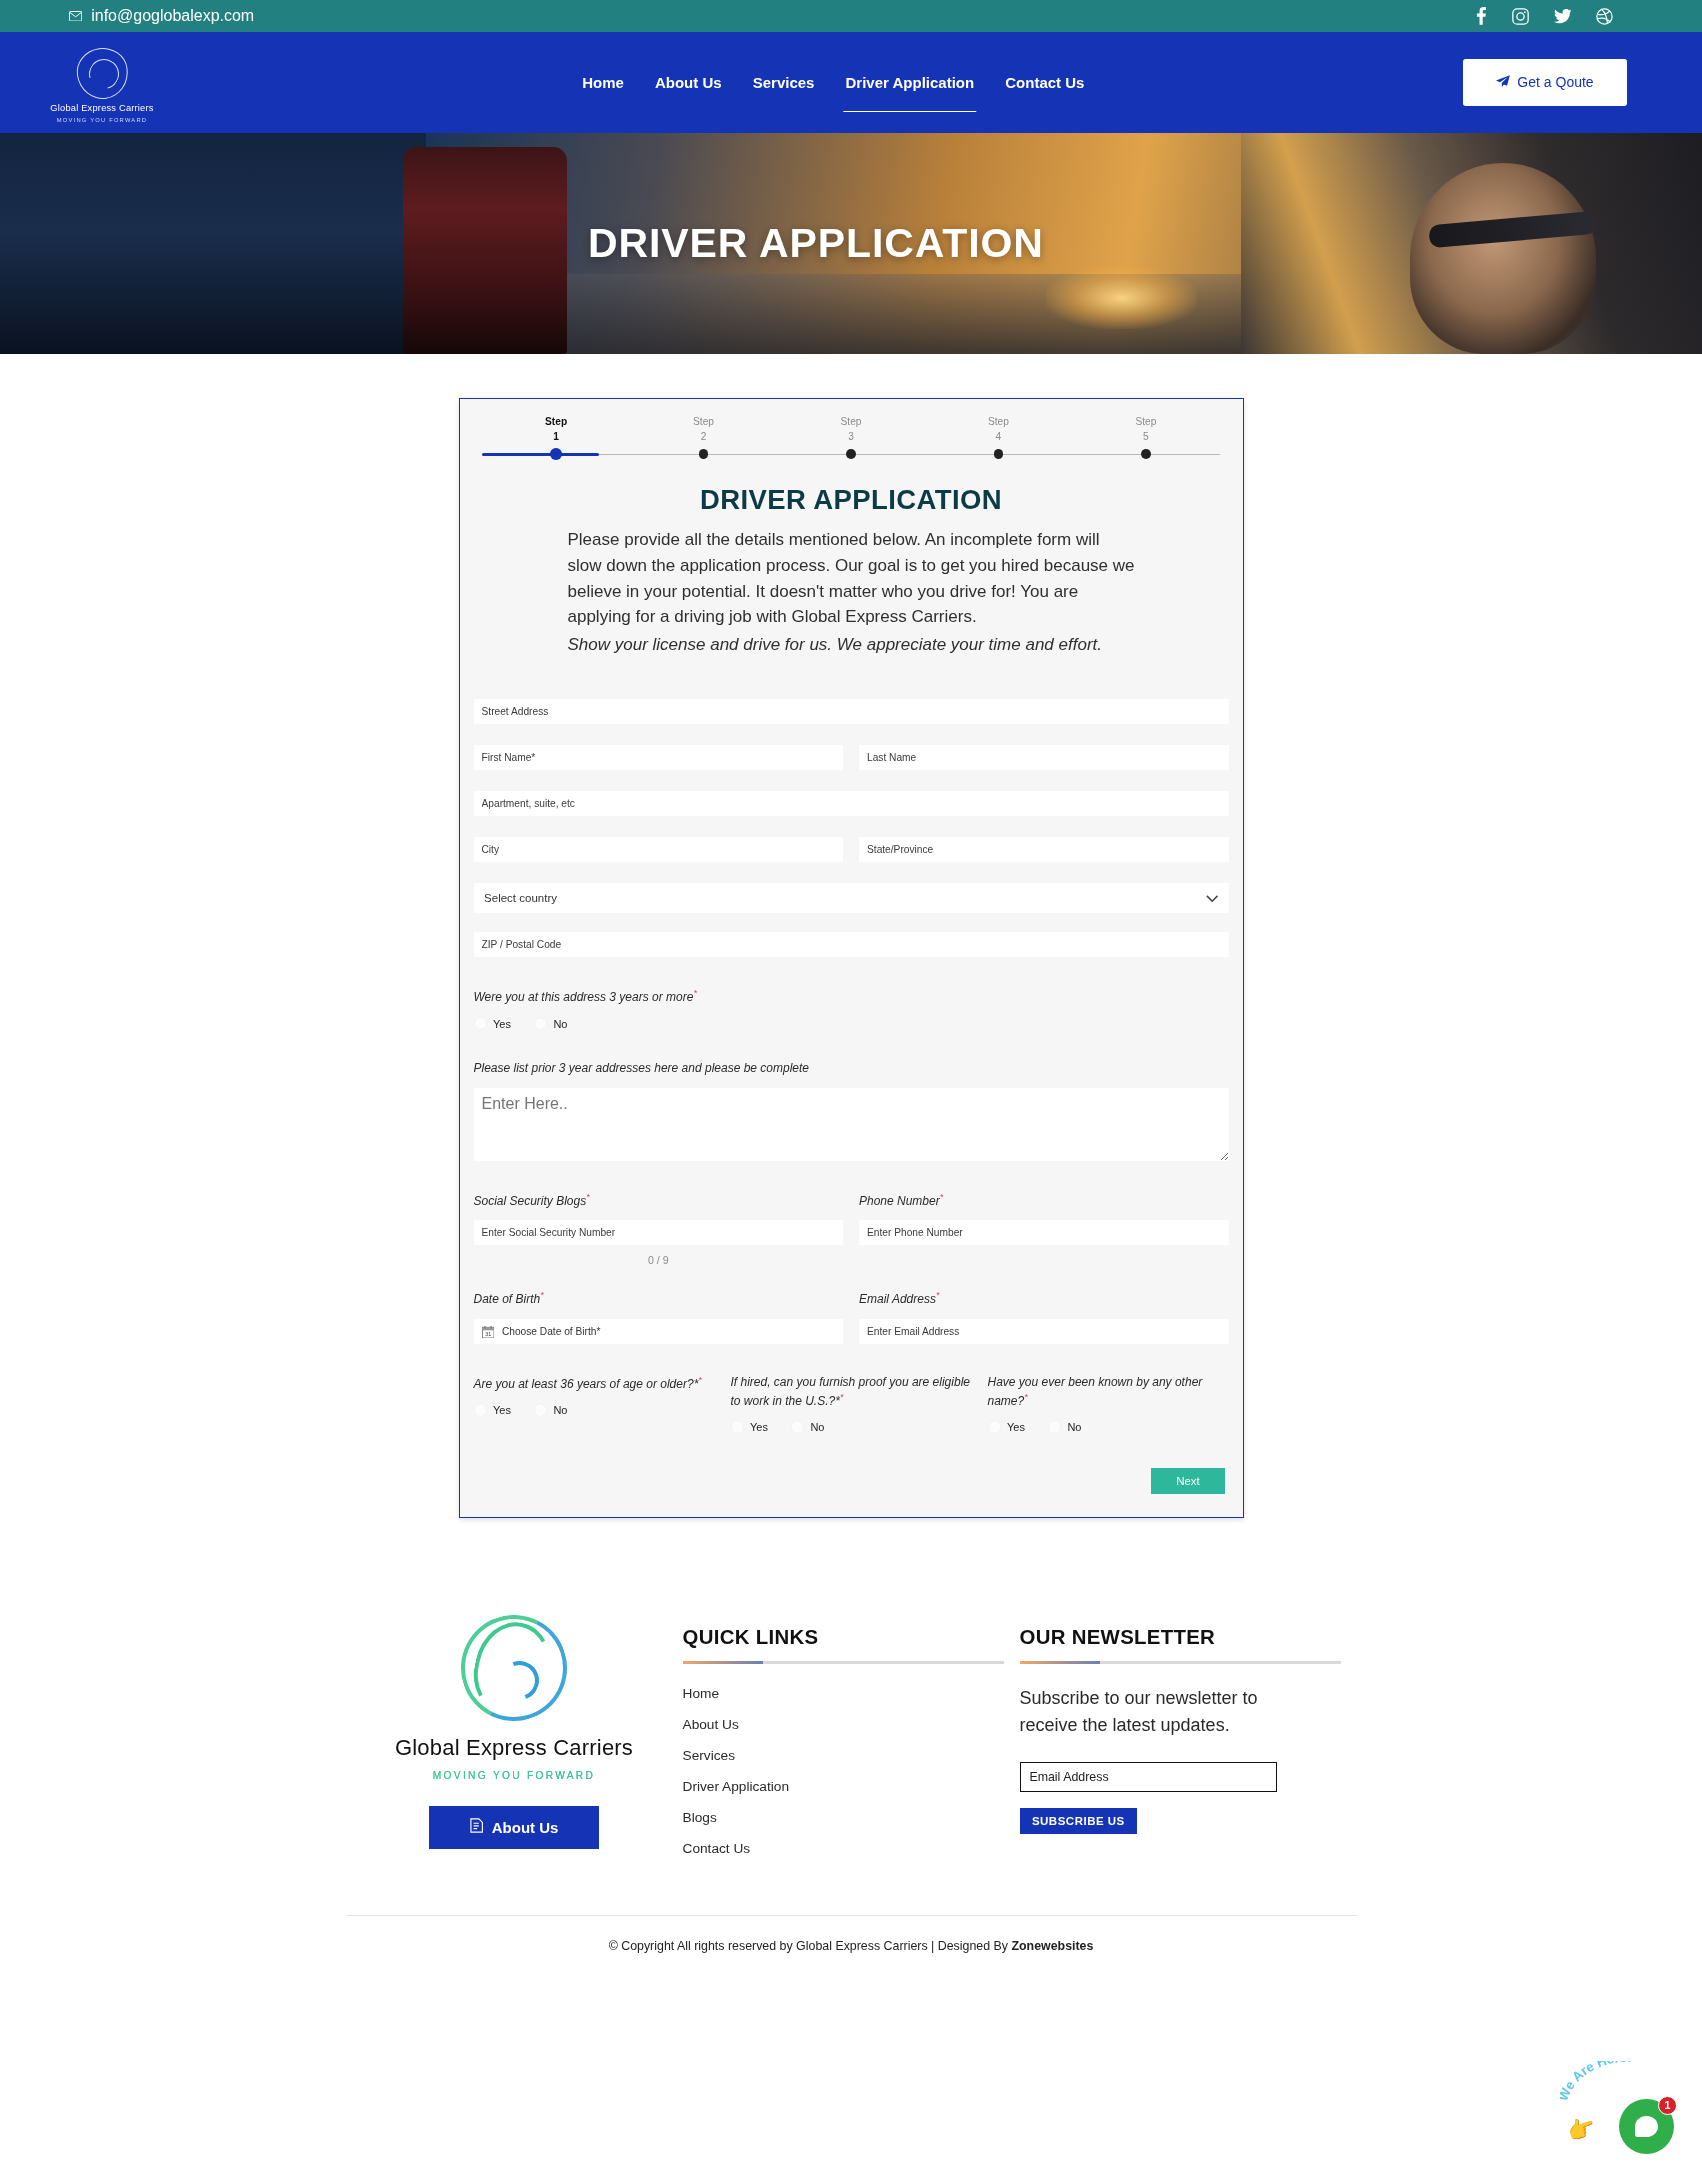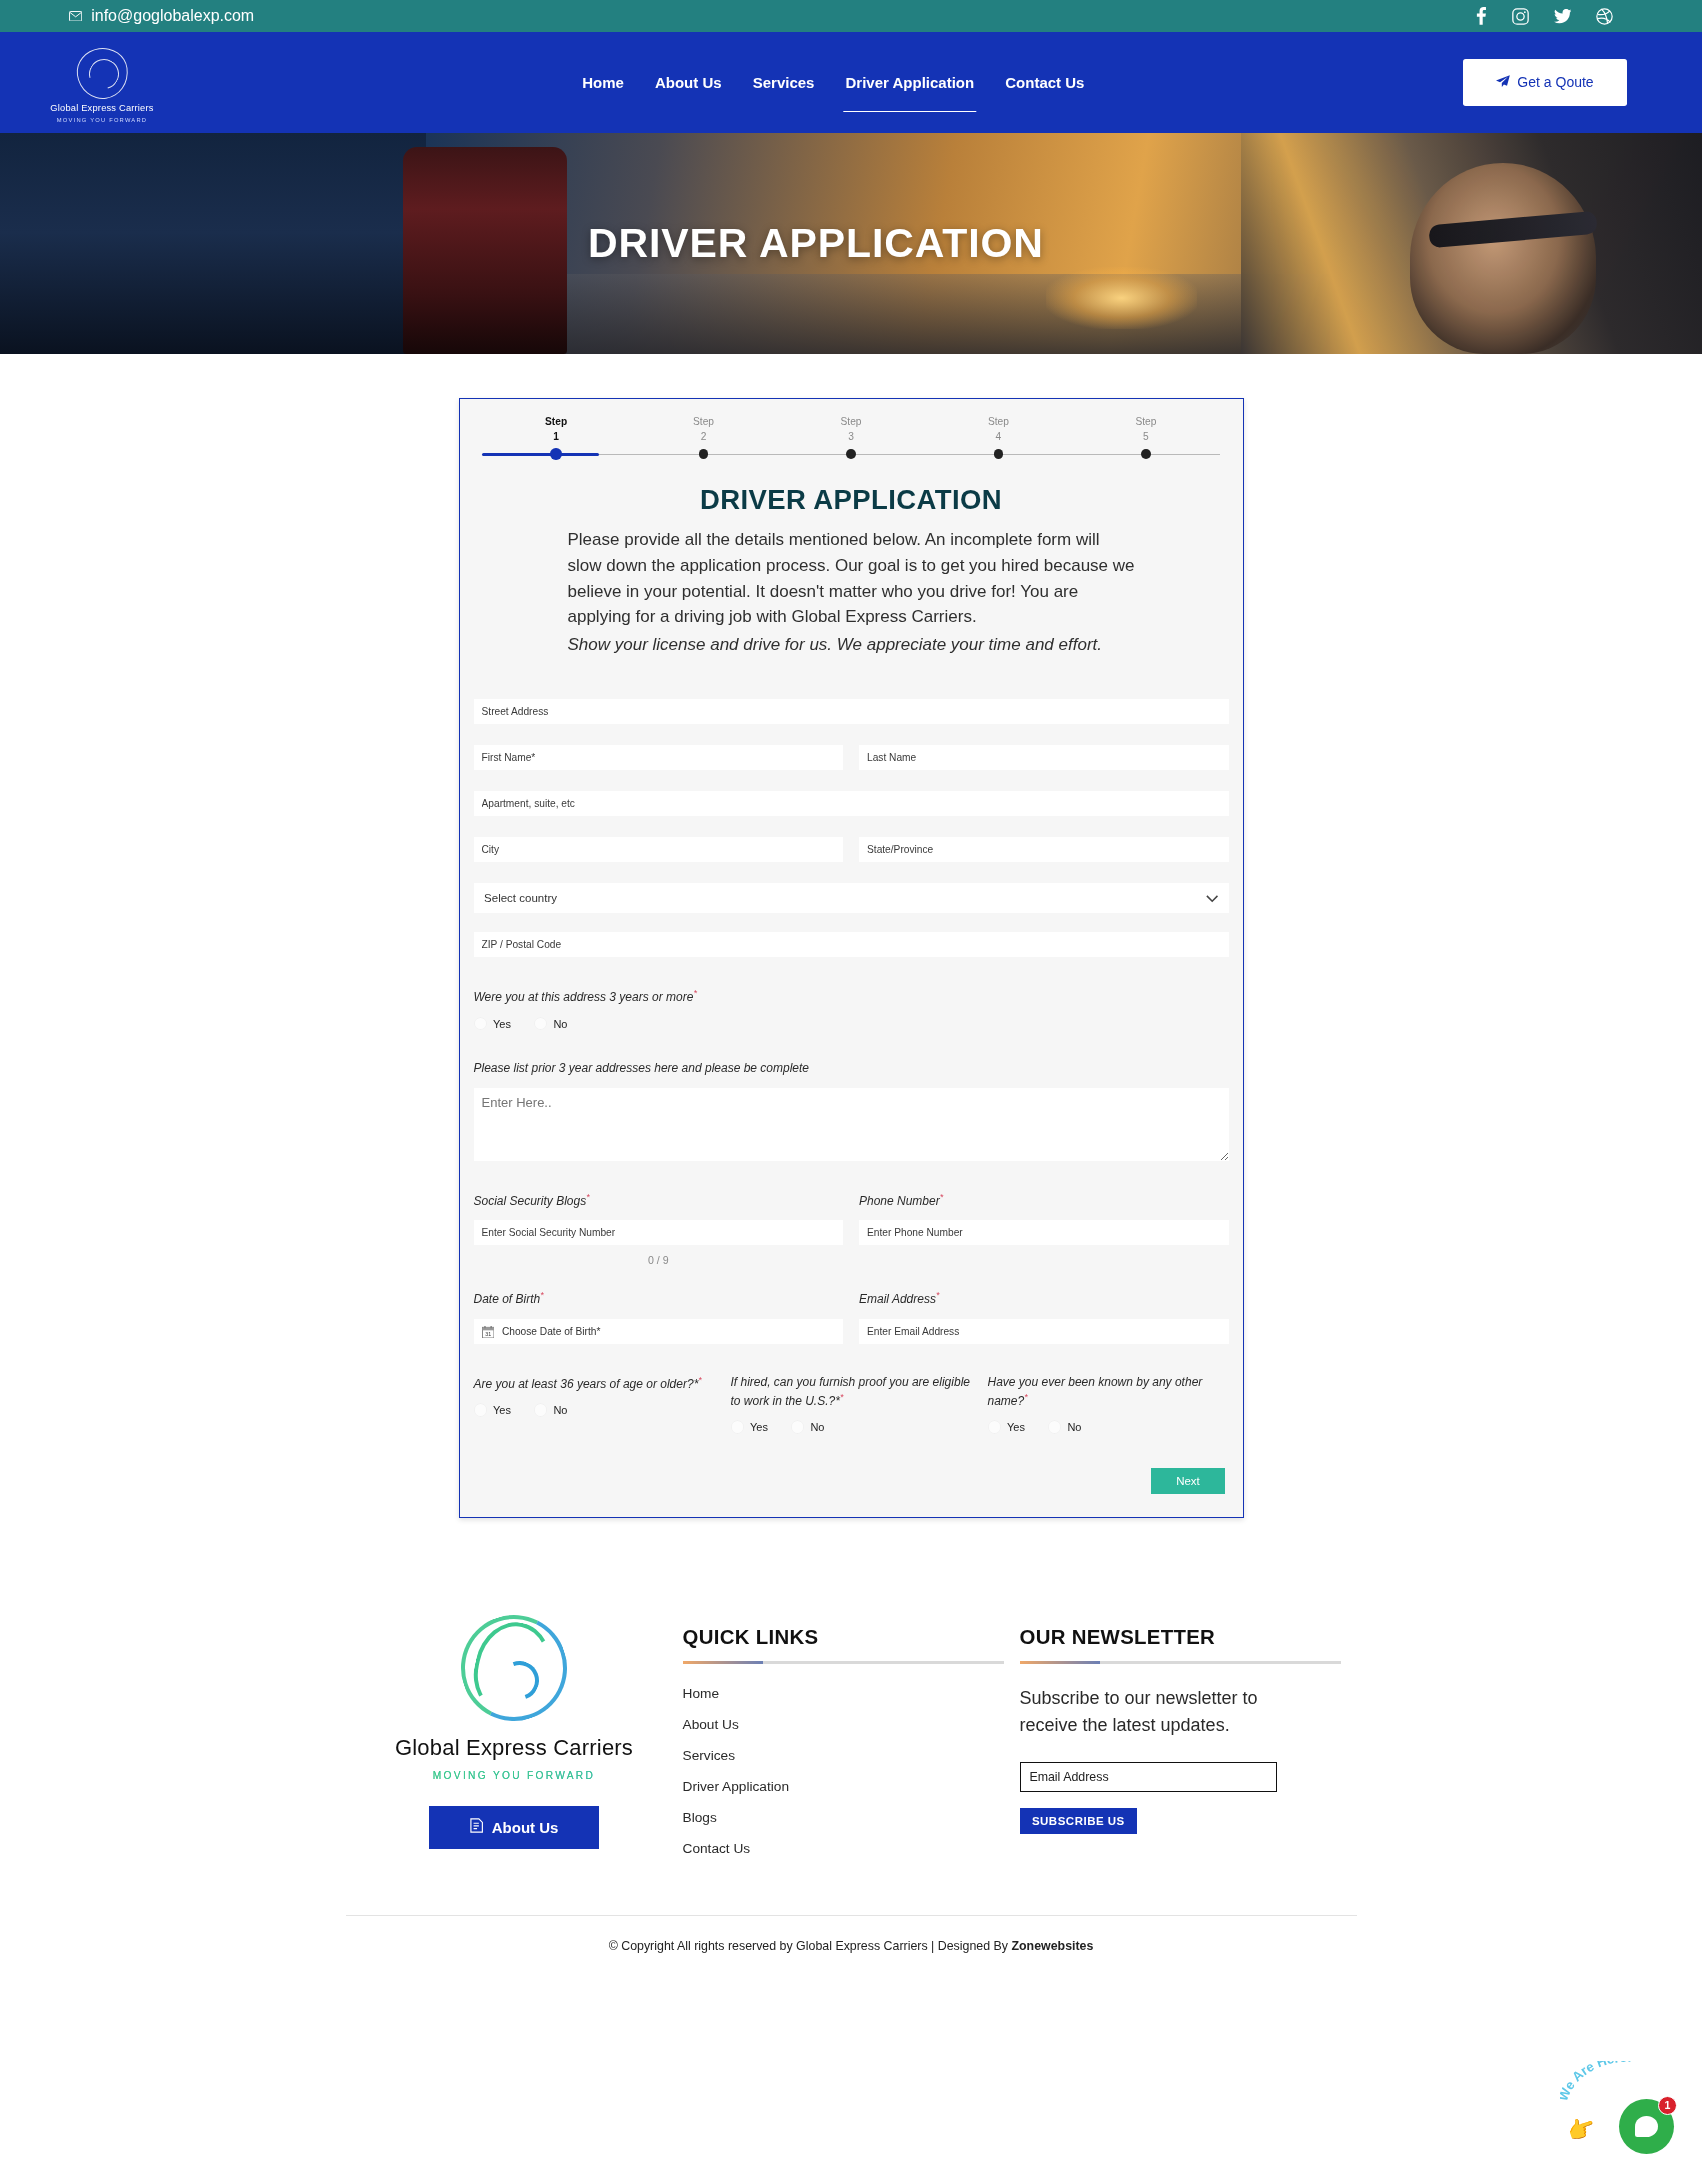--- a/index.html
+++ b/index.html
@@ -180,21 +180,21 @@
   .q-label { font-style: italic; font-size: 12px; color: #2a2a2a; margin-bottom: 10.6px; line-height: 1.42; }
   .q-label .req { color: #d6455c; font-size: 8.9px; vertical-align: super; }
 
   .radio-row { display: flex; align-items: flex-end; gap: 7px; }
   .radio-opt { display: flex; align-items: center; gap: 6.2px; cursor: pointer; margin-right: 16px; }
   .radio-dot { width: 13.3px; height: 13.3px; border-radius: 50%; background: #fcfcfc; box-shadow: 0 0 0 0.9px #f0f0f0 inset; }
   .radio-opt .txt { font-size: 11px; color: #1d1d1d; }
 
   .ta {
     width: 100%; height: 73px; background: #fff; border: none; outline: none; resize: vertical;
-    font-family: inherit; font-size: 13px; color: #333; padding: 7px 8px;
+    font-family: inherit; font-size: 16px; color: #333; padding: 7px 8px;
   }
   .counter { text-align: center; font-size: 10.6px; color: #8a8a8a; margin-top: 8.9px; }
 
   .dob-field { display: flex; align-items: center; gap: 8px; height: 25px; background: #fff; padding: 0 8px; }
   .dob-field .ph { font-size: 10.2px; color: #333; }
   .cal-ico { width: 12.4px; height: 12.4px; flex: none; }
 
   .three { display: flex; gap: 16px; margin-top: 30px; }
   .three .col { flex: 1; }
 

